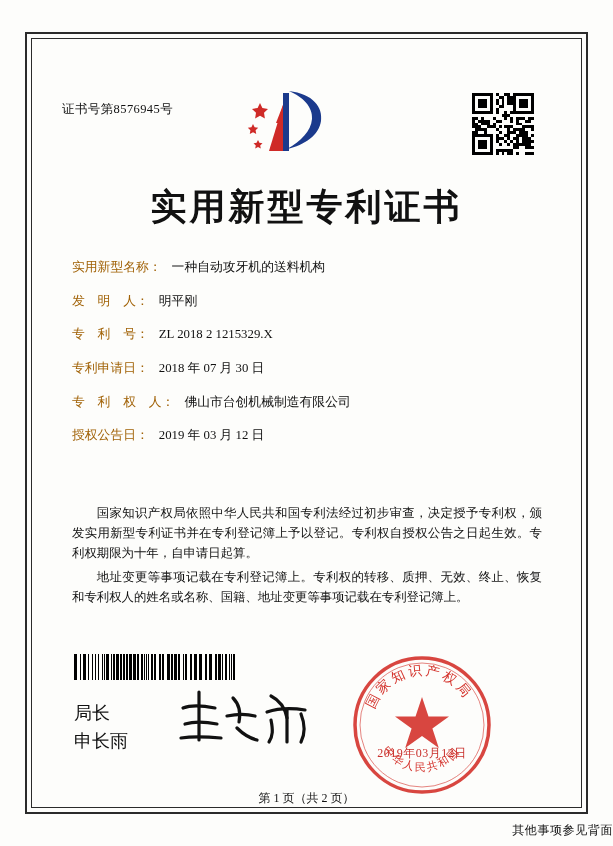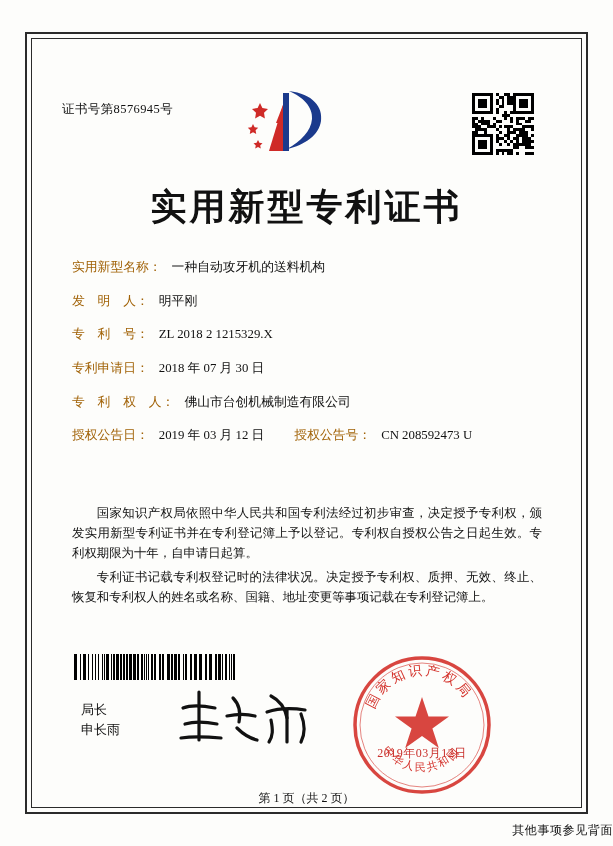--- a/index.html
+++ b/index.html
@@ -147,22 +147,22 @@
     left: 74px; top: 654px;
     width: 163px; height: 26px;
     display: flex;
     align-items: stretch;
   }
   .barcode i { display: block; background: #000; height: 100%; }
 
   
   .sig-labels {
     position: absolute;
-    left: 81px; top: 700px;
-    font-size: 13px;
+    left: 74px; top: 700px;
+    font-size: 18px;
     line-height: 1.55;
     color: #111;
   }
   .signature {
     position: absolute;
     left: 175px; top: 686px;
     width: 145px; height: 62px;
     font-family: "Liberation Serif", serif;
   }
 
@@ -701,31 +701,27 @@
       <span class="flabel">专　利　权　人：</span>
       <span class="fvalue">佛山市台创机械制造有限公司</span>
     </div>
 
 
     <div class="row-pub">
       <span class="seg">
         <span class="flabel">授权公告日：</span>
         <span class="fvalue">2019 年 03 月 12 日</span>
       </span>
-      <span class="seg seg2">
-        <span class="flabel">授权公告号：</span>
-        <span class="fvalue">CN 208592473 U</span>
-      </span>
     </div>
 
   </div>
 
   <div class="paras">
     <p>国家知识产权局依照中华人民共和国专利法经过初步审查，决定授予专利权，颁发实用新型专利证书并在专利登记簿上予以登记。专利权自授权公告之日起生效。专利权期限为十年，自申请日起算。</p>
-    <p>专利证书记载专利权登记时的法律状况。决定授予专利权、质押、无效、终止、恢复和专利权人的姓名或名称、国籍、地址变更等事项记载在专利登记簿上。</p>
+    <p>地址变更等事项记载在专利登记簿上。专利权的转移、质押、无效、终止、恢复和专利权人的姓名或名称、国籍、地址变更等事项记载在专利登记簿上。</p>
   </div>
 
   <div class="barcode" id="barcode">
       <i style="width: 3px; margin-right: 3px;"></i>
       <i style="width: 1px; margin-right: 2px;"></i>
       <i style="width: 3px; margin-right: 2px;"></i>
       <i style="width: 1px; margin-right: 3px;"></i>
       <i style="width: 1px; margin-right: 2px;"></i>
       <i style="width: 1px; margin-right: 2px;"></i>
       <i style="width: 1px; margin-right: 3px;"></i>

